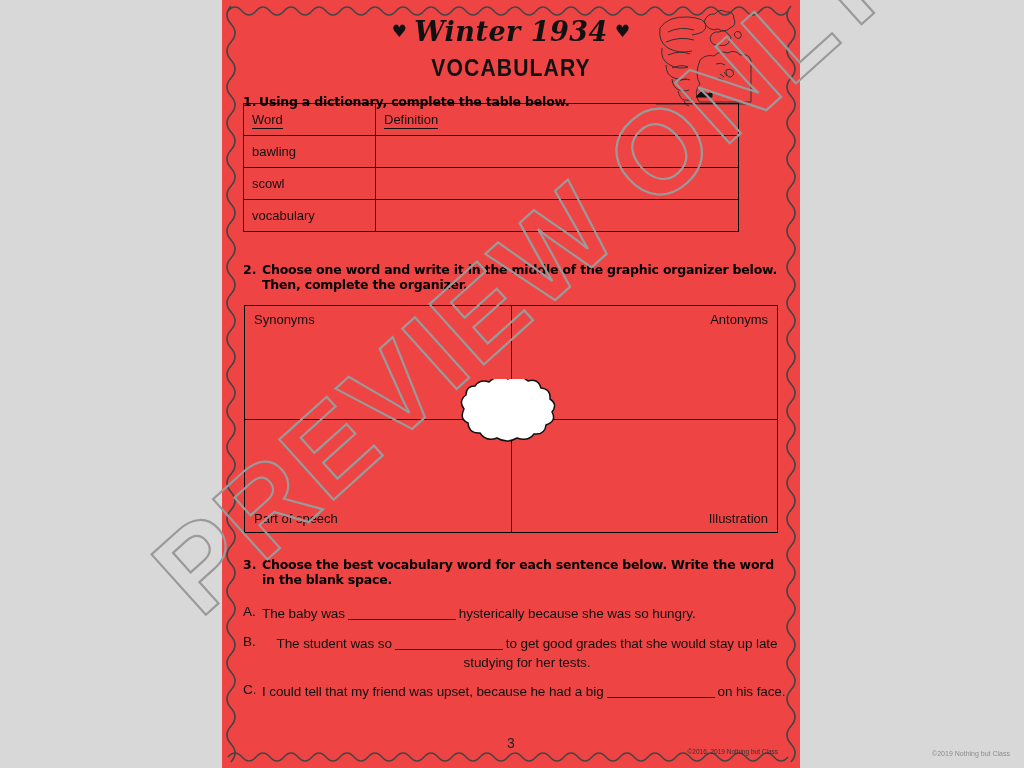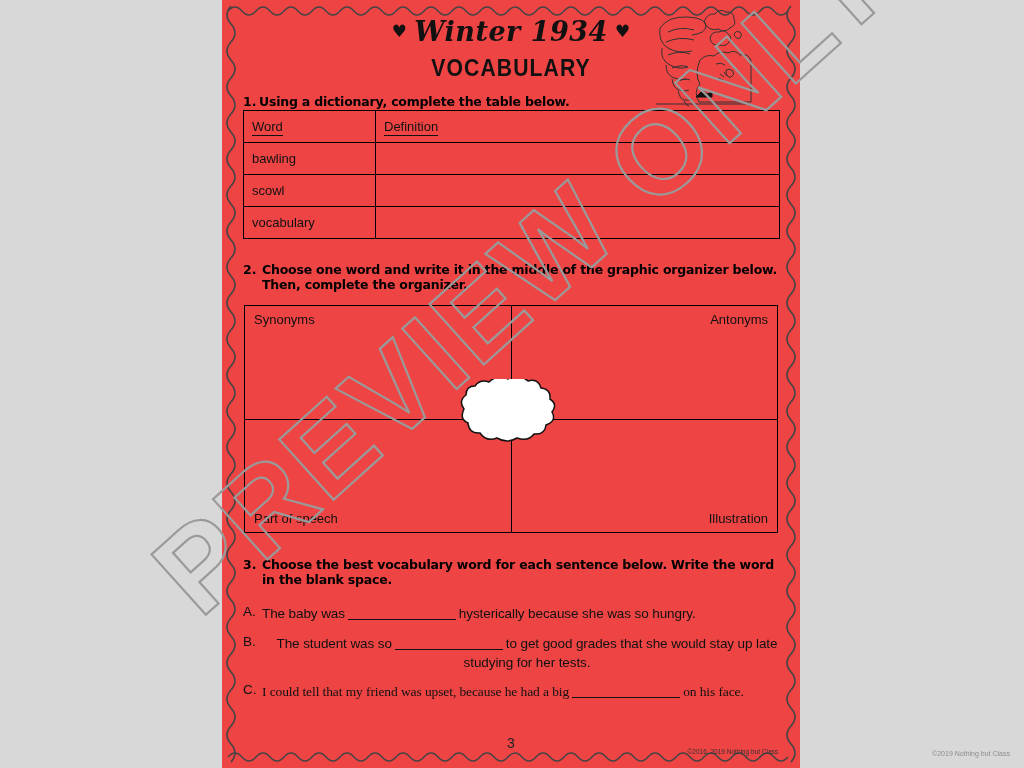--- a/index.html
+++ b/index.html
@@ -112,22 +112,22 @@
   }
 
   
   #q1-num  { left: 21px;  top: 94px; }
   #q1-text { left: 37px;  top: 94px; }
 
   
   .vtable {
     position: absolute;
     left: 21px;
-    top: 110px;
-    width: 537px;
+    top: 103px;
+    width: 496px;
     border-collapse: collapse;
     table-layout: fixed;
   }
   .vtable td {
     border: 1.3px solid #000;
     height: 31px;
     padding: 0 8px;
     font-family: "Liberation Sans", sans-serif;
     font-size: 13px;
     color: #111;
@@ -216,21 +216,21 @@
     border-bottom: 1.3px solid #111;
     width: 108px;
     margin: 0 3px;
     vertical-align: -2px;
   }
   #sA-l { left: 21px; top: 604px; }
   #sA-t { left: 40px; top: 604px; width: 530px; }
   #sB-l { left: 21px; top: 634px; }
   #sB-t { left: 40px; top: 634px; width: 530px; text-align: center; }
   #sC-l { left: 21px; top: 682px; }
-  #sC-t { left: 40px; top: 682px; width: 530px; font-family: Liberation Serif, serif; }
+  #sC-t { left: 40px; top: 682px; width: 530px; }
 
   
   .page-num {
     position: absolute;
     left: 0;
     top: 735px;
     width: 578px;
     text-align: center;
     font-family: "Liberation Sans", sans-serif;
     font-size: 14px;

